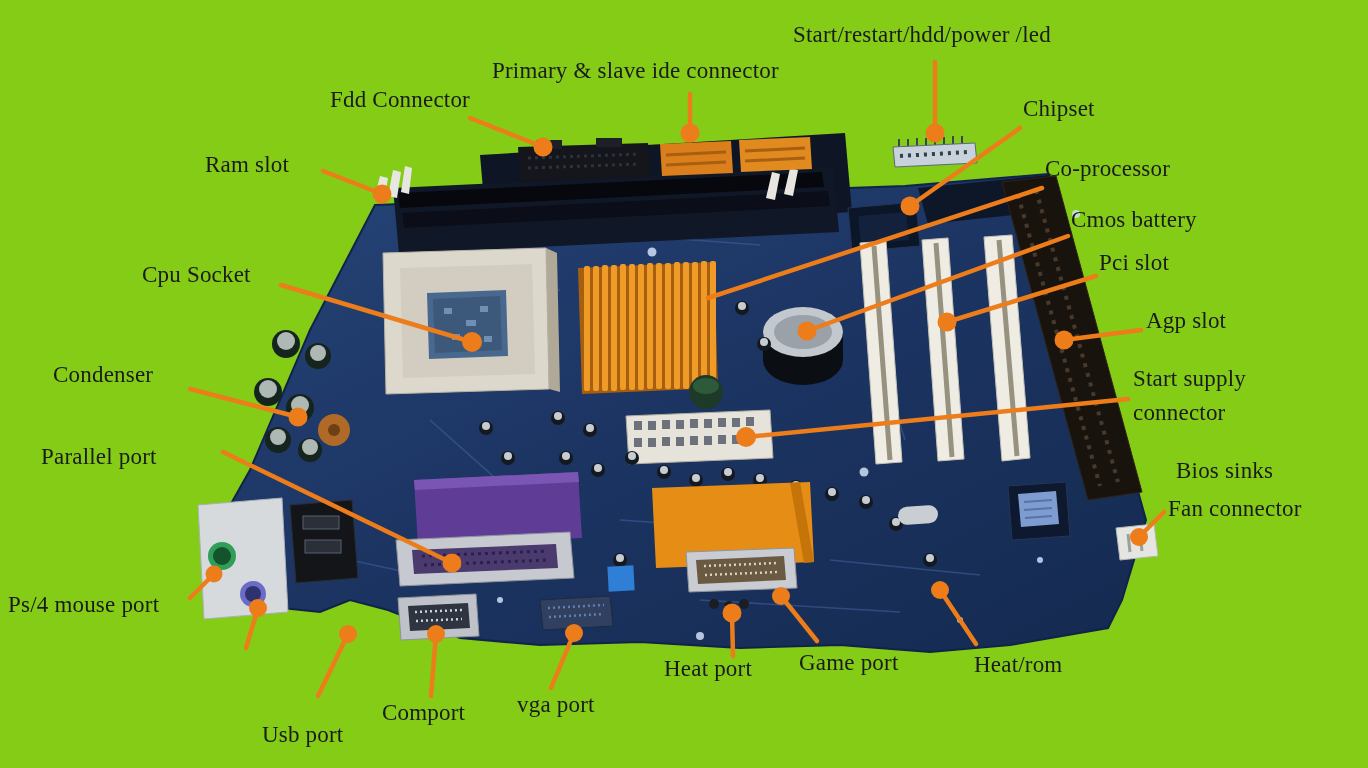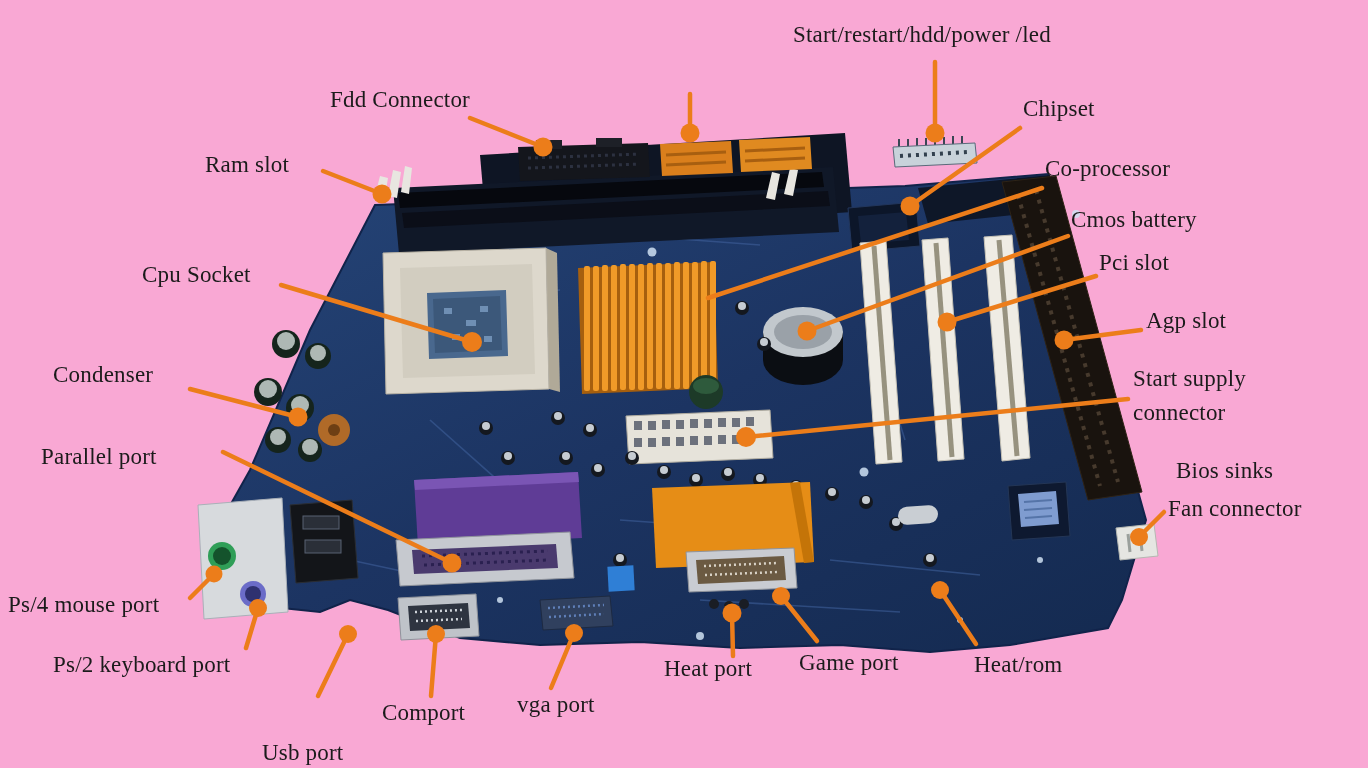--- a/index.html
+++ b/index.html
@@ -1,19 +1,19 @@
 <!DOCTYPE html>
 <html><head>
 <meta charset="utf-8">
 <style>
   html,body{margin:0;padding:0;}
   .stage{
     position:relative;
     width:1368px;height:768px;
-    background:#f9a8d4;
+    background:#84cc16;
     overflow:hidden;
     font-family:"Liberation Serif", serif;
   }
   .art{position:absolute;left:0;top:0;}
   .lbl{
     position:absolute;
     font-size:23px;
     color:#1b1b1b;
     white-space:nowrap;
     letter-spacing:0.2px;
@@ -420,36 +420,36 @@
           <circle cx="781" cy="596" r="9" stroke="none"></circle>
         </g>
       <g>
           <line x1="976" y1="644" x2="940" y2="590"></line>
           <circle cx="940" cy="590" r="9" stroke="none"></circle>
         </g>
     </g>
   </svg>
 
   <div class="lbl" style="left:793px;top:22px">Start/restart/hdd/power /led</div>
+  <div class="lbl" style="left:492px;top:58px">Primary &amp; slave ide connector</div>
   <div class="lbl" style="left:330px;top:87px">Fdd Connector</div>
   <div class="lbl" style="left:205px;top:152px">Ram slot</div>
   <div class="lbl" style="left:1023px;top:96px">Chipset</div>
   <div class="lbl" style="left:1045px;top:156px">Co-processor</div>
   <div class="lbl" style="left:1071px;top:207px">Cmos battery</div>
   <div class="lbl" style="left:1099px;top:250px">Pci slot</div>
   <div class="lbl" style="left:1146px;top:308px">Agp slot</div>
   <div class="lbl" style="left:142px;top:262px">Cpu Socket</div>
   <div class="lbl" style="left:1133px;top:366px">Start supply</div>
   <div class="lbl" style="left:1133px;top:400px">connector</div>
   <div class="lbl" style="left:53px;top:362px">Condenser</div>
   <div class="lbl" style="left:1176px;top:458px">Bios sinks</div>
   <div class="lbl" style="left:1168px;top:496px">Fan connector</div>
   <div class="lbl" style="left:41px;top:444px">Parallel port</div>
   <div class="lbl" style="left:8px;top:592px">Ps/4 mouse port</div>
-  <div class="lbl" style="left:53px;top:652px">Ps/2 keyboard port</div>
-  <div class="lbl" style="left:262px;top:740px">Usb port</div>
+  <div class="lbl" style="left:262px;top:722px">Usb port</div>
   <div class="lbl" style="left:382px;top:700px">Comport</div>
   <div class="lbl" style="left:517px;top:692px">vga port</div>
   <div class="lbl" style="left:664px;top:656px">Heat port</div>
   <div class="lbl" style="left:799px;top:650px">Game port</div>
   <div class="lbl" style="left:974px;top:652px">Heat/rom</div>
 
 </div>
 
 </body></html>

